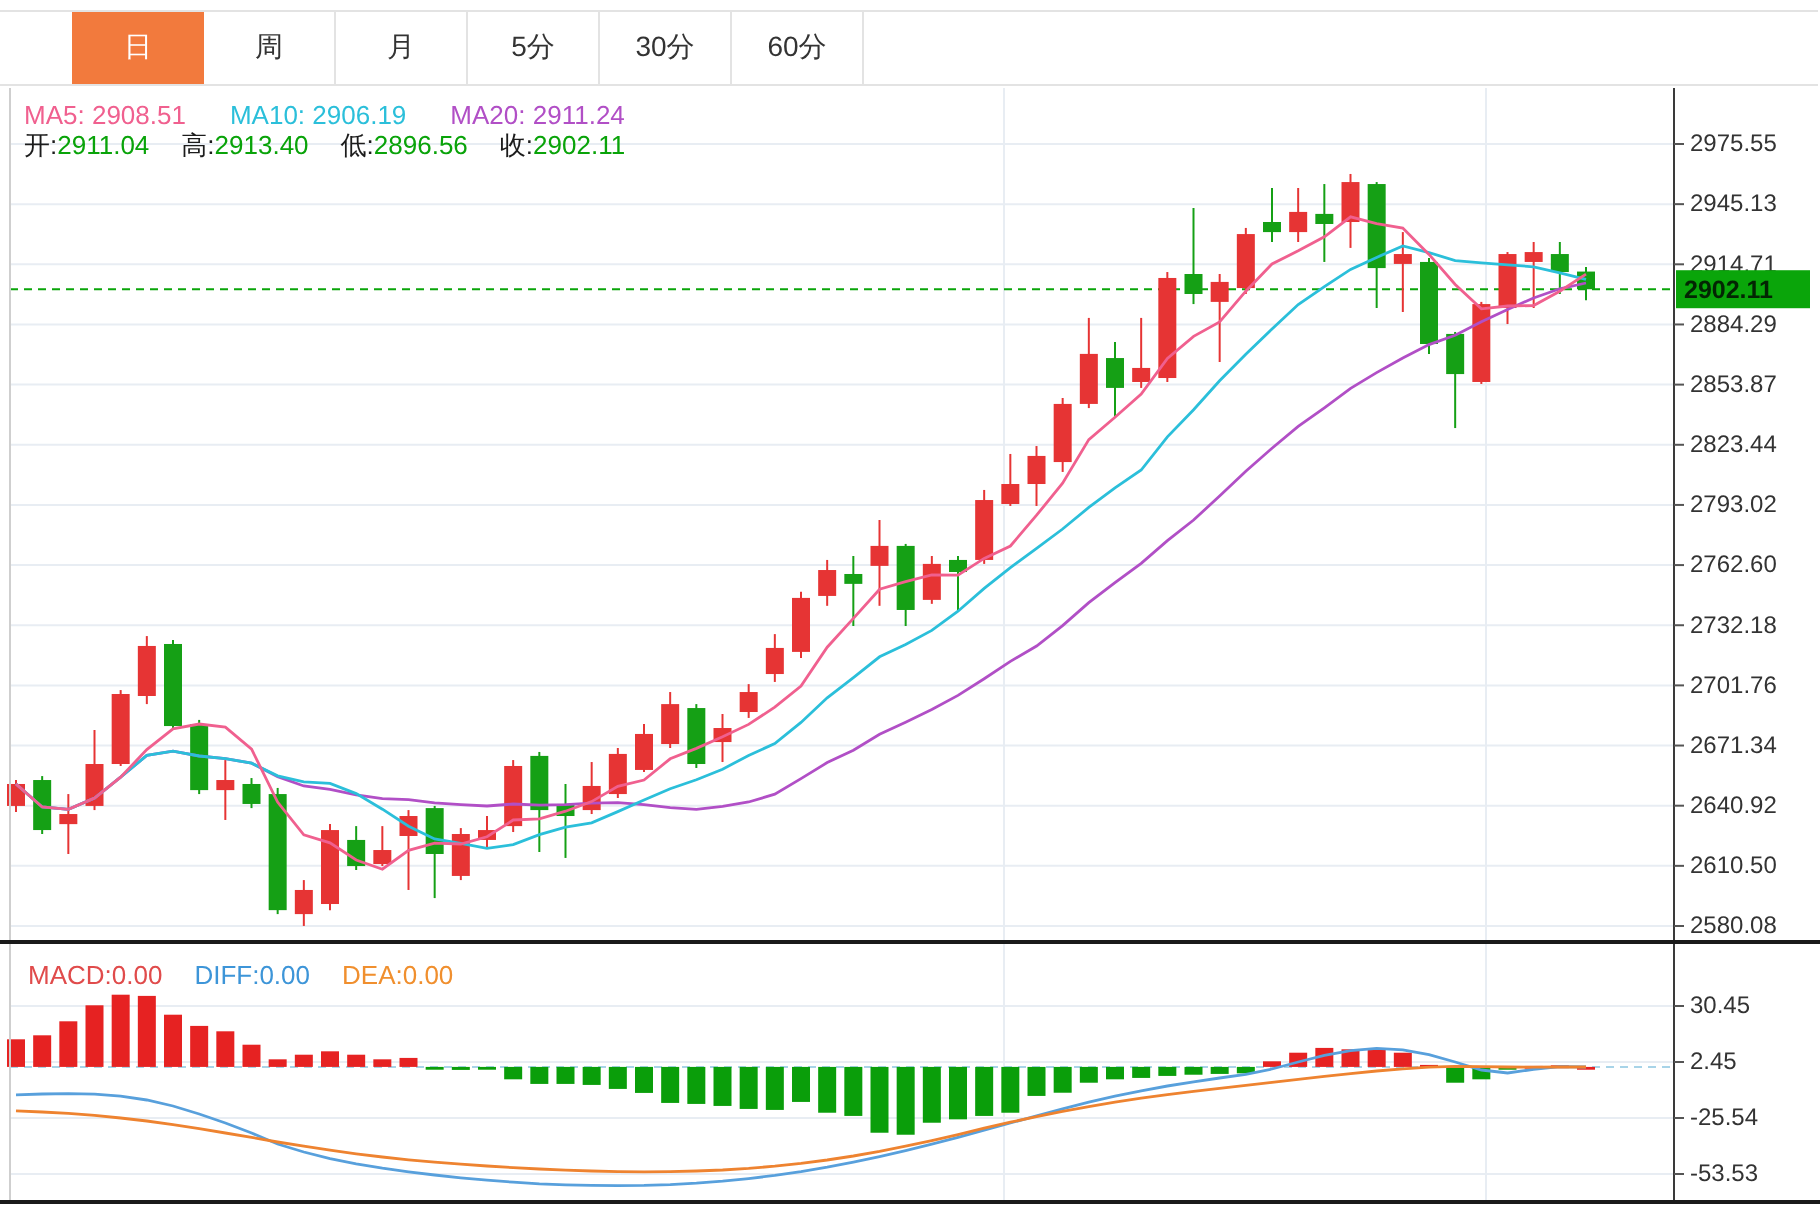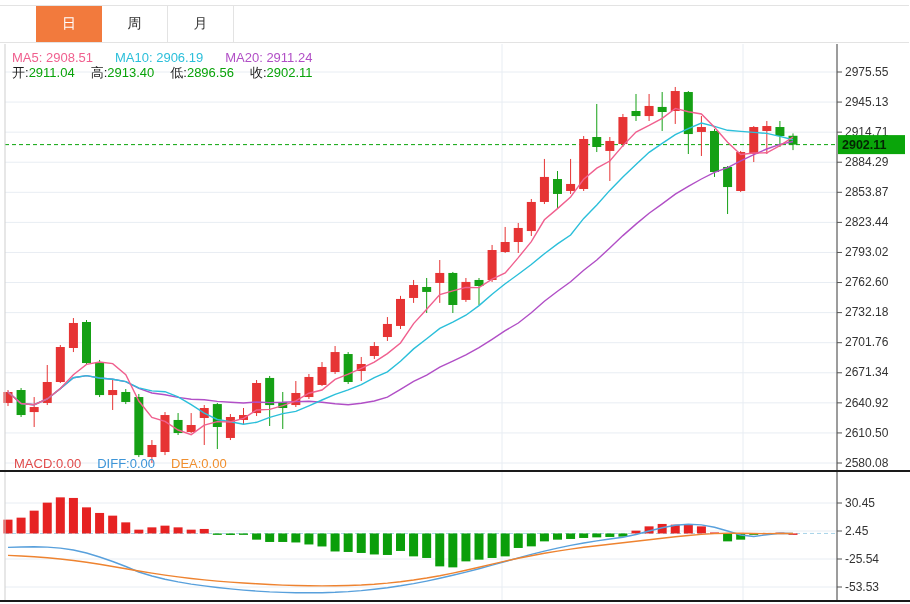--- a/index.html
+++ b/index.html
@@ -17,32 +17,35 @@
   
   #chart-svg{position:absolute;left:0;top:0;width:910px;height:604px;}
   
   .overlay{position:absolute;font-size:13px;white-space:nowrap;z-index:5;}
   #ohlc-info{left:12px;top:48px;margin-top:16px;}
   #ohlc-info .lbl{color:#1c1c1c;}
   #ohlc-info .val{color:#09a309;margin-right:16px;}
   #ma-info{left:12px;top:50px;}
   #ma-info .grp{margin-right:22px;}
   .ma5{color:#f0608f;} .ma10{color:#2bbfda;} .ma20{color:#b14fc6;}
-  #macd-info{left:14px;top:456px;}
+  #macd-info{left:14px;top:480px;}
   #macd-info .grp{margin-right:16px;}
   .cmacd{color:#e04b4b;} .cdiff{color:#3d95d8;} .cdea{color:#f08f2e;}
 </style>
 </head>
 <body>
 
 <div id="tabwrap">
   <div id="tabbar">
       <div class="tab active">日</div>
       <div class="tab">周</div>
       <div class="tab">月</div>
+      <div class="tab">5分</div>
+      <div class="tab">30分</div>
+      <div class="tab">60分</div>
     </div>
 </div>
 
 <svg id="chart-svg" xmlns="http://www.w3.org/2000/svg">
     <line x1="5" y1="72" x2="837" y2="72" stroke="#e8edf3" stroke-width="1"></line>
     <line x1="5" y1="102.07616254077432" x2="837" y2="102.07616254077432" stroke="#e8edf3" stroke-width="1"></line>
     <line x1="5" y1="132.15232508154864" x2="837" y2="132.15232508154864" stroke="#e8edf3" stroke-width="1"></line>
     <line x1="5" y1="162.22848762232297" x2="837" y2="162.22848762232297" stroke="#e8edf3" stroke-width="1"></line>
     <line x1="5" y1="192.30465016309728" x2="837" y2="192.30465016309728" stroke="#e8edf3" stroke-width="1"></line>
     <line x1="5" y1="222.3906996738059" x2="837" y2="222.3906996738059" stroke="#e8edf3" stroke-width="1"></line>

